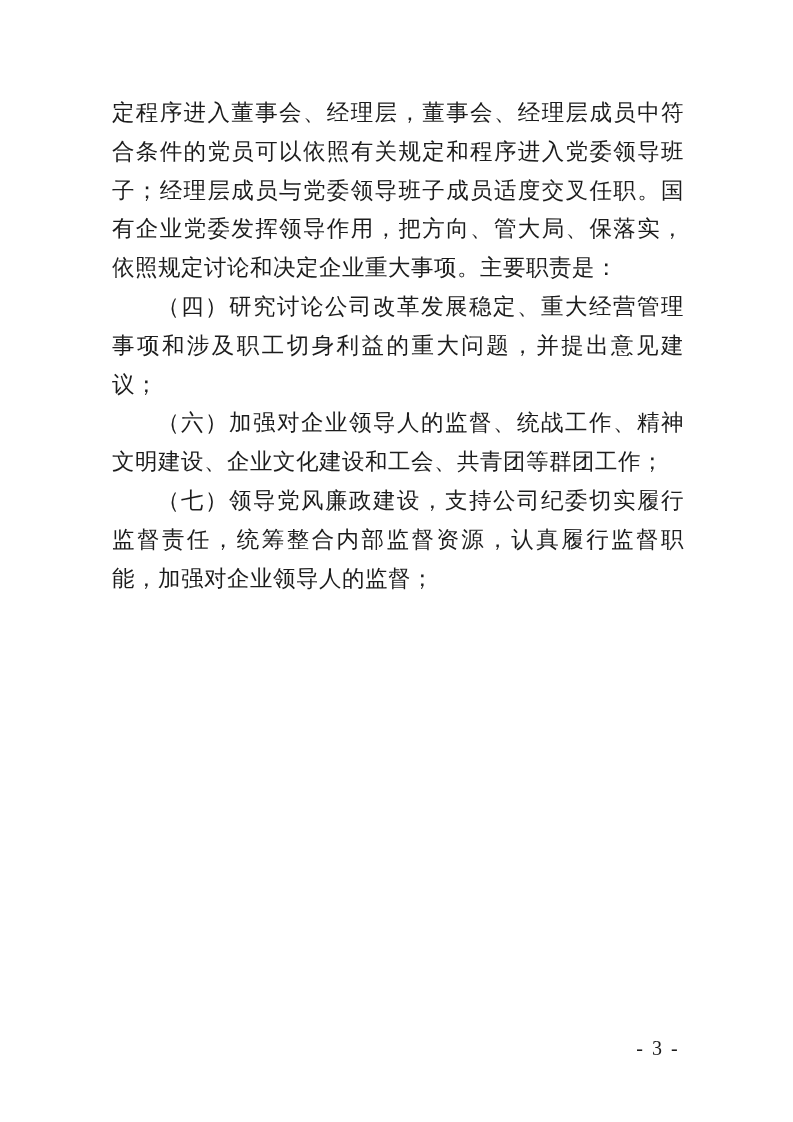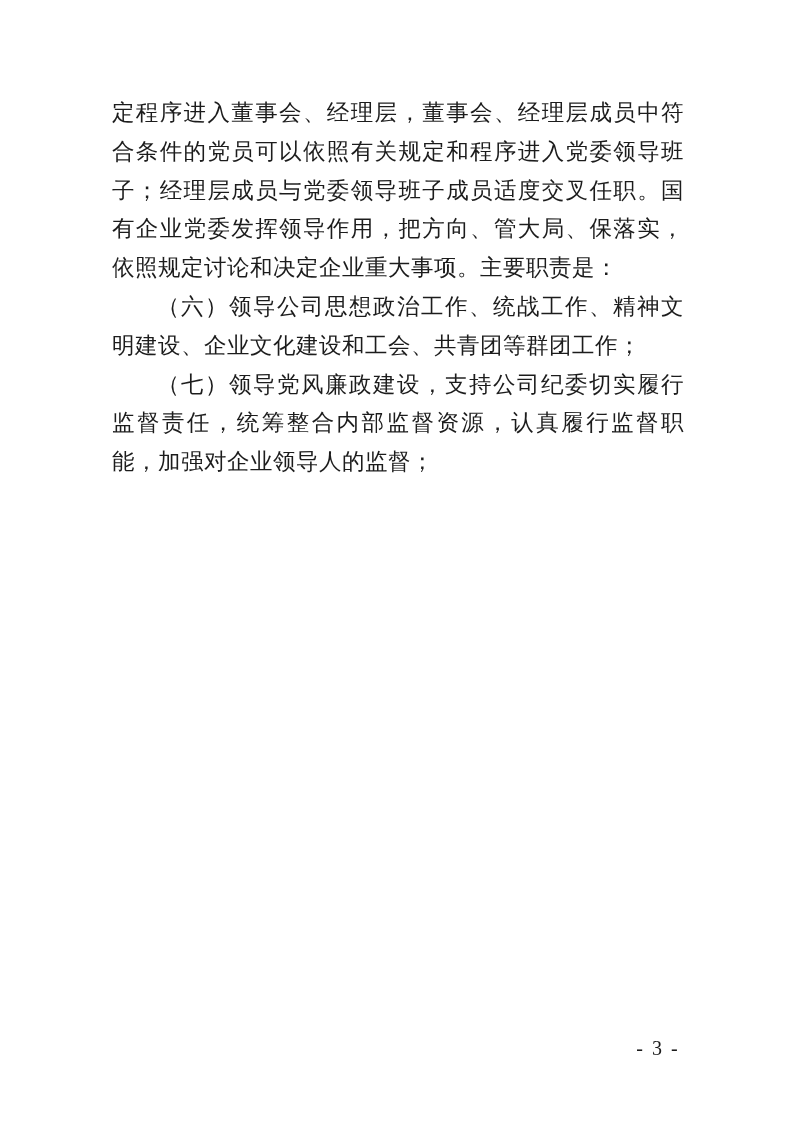--- a/index.html
+++ b/index.html
@@ -48,17 +48,18 @@
     color: #1c1c1c;
     font-family: "Liberation Serif", "DejaVu Serif", serif;
   }
 </style>
 </head>
 <body>
 
 <div class="page">
   <div class="doc-content">
     <p class="continuation">定程序进入董事会、经理层，董事会、经理层成员中符合条件的党员可以依照有关规定和程序进入党委领导班子；经理层成员与党委领导班子成员适度交叉任职。国有企业党委发挥领导作用，把方向、管大局、保落实，依照规定讨论和决定企业重大事项。主要职责是：</p>
-    <p>（六）领导公司思想政治工作、统战工作、精神文明建设、企业文化建设和工会、共青团等群团工作；</p>
+    <p>（四）研究讨论公司改革发展稳定、重大经营管理事项和涉及职工切身利益的重大问题，并提出意见建议；</p>
+    <p>（六）加强对企业领导人的监督、统战工作、精神文明建设、企业文化建设和工会、共青团等群团工作；</p>
     <p>（七）领导党风廉政建设，支持公司纪委切实履行监督责任，统筹整合内部监督资源，认真履行监督职能，加强对企业领导人的监督；</p>
   </div>
   <div class="page-number">- 3 -</div>
 </div>
 
 </body></html>

